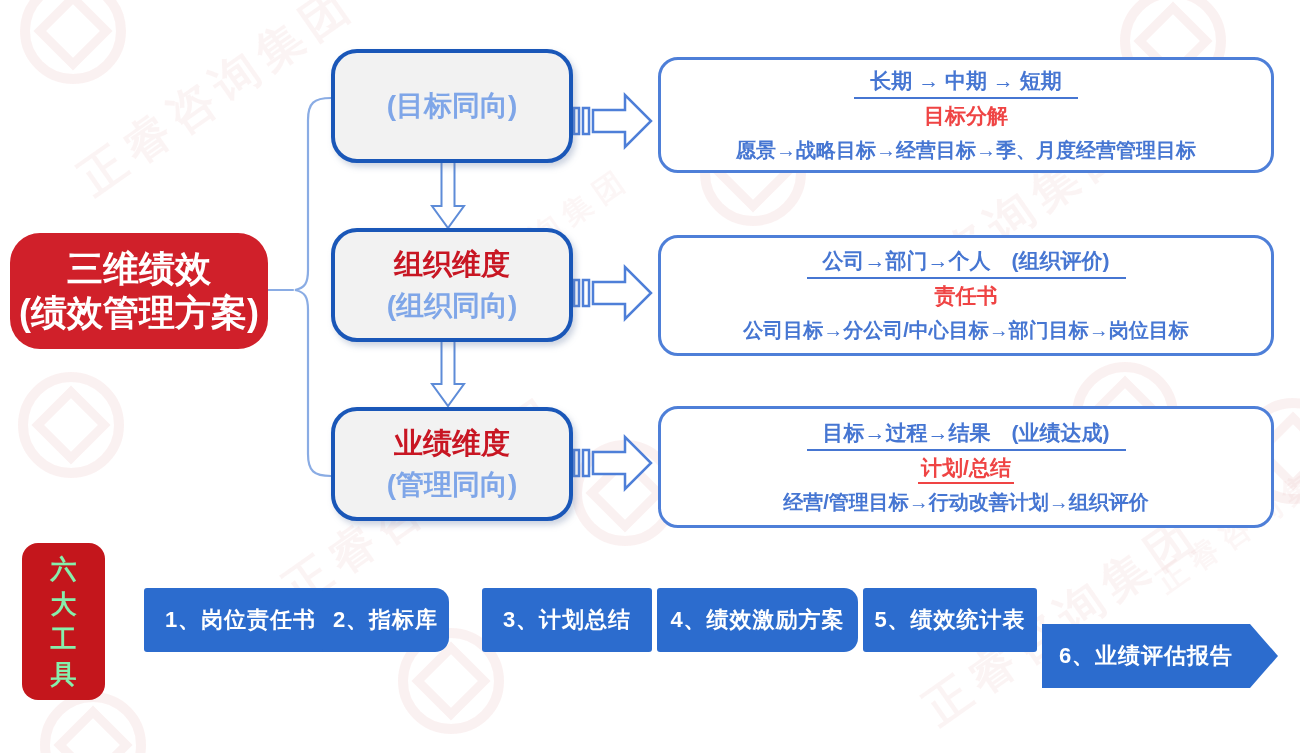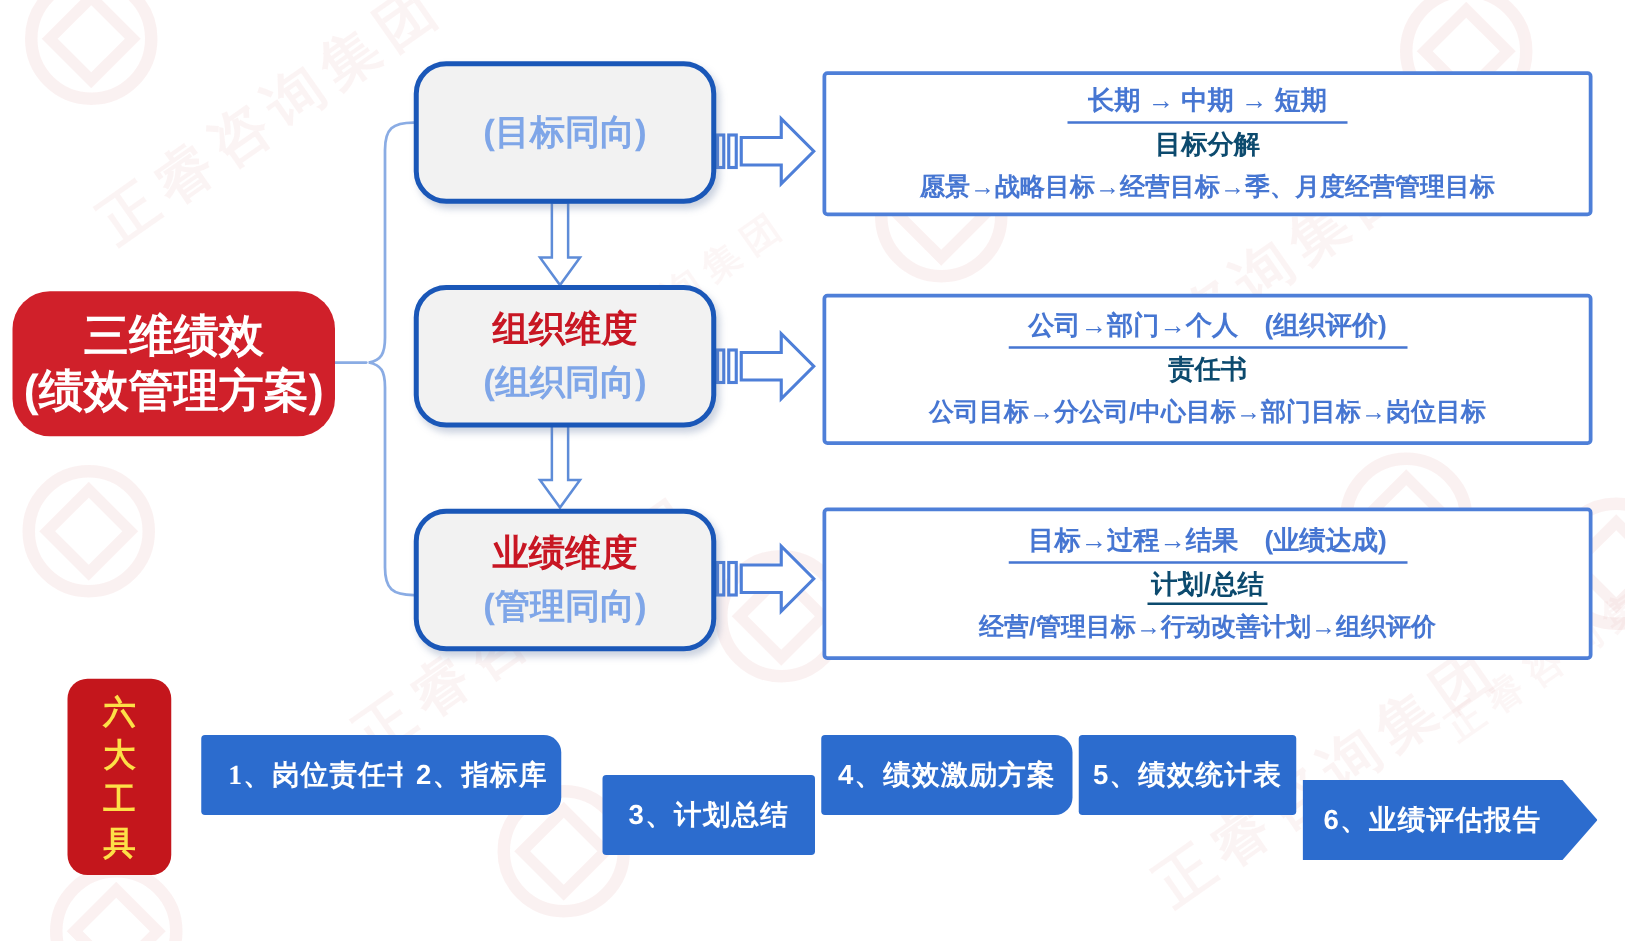--- a/index.html
+++ b/index.html
@@ -35,45 +35,45 @@
     box-shadow:3px 4px 6px rgba(110,130,165,0.35);
     display:flex;flex-direction:column;align-items:center;justify-content:center;
     font-weight:bold;text-align:center;line-height:42px;
   }
   .dim-box .dim-title{font-size:29px;color:#C81623;}
   .dim-box .dim-subtitle{font-size:28px;color:#7FA6E8;}
   #dim1{top:49px;} #dim2{top:228px;} #dim3{top:407px;}
   
   .detail-box{
     position:absolute;left:658px;width:610px;z-index:2;background:#ffffff;
-    border:3px solid #4E7FD8;border-radius:4px;
+    border:3px solid #4E7FD8;border-radius:20px;
     display:flex;flex-direction:column;align-items:center;justify-content:center;
     font-weight:bold;text-align:center;line-height:34px;
   }
   #det1{top:57px;height:110px;} #det2{top:235px;height:115px;} #det3{top:406px;height:116px;}
   .detail-top{font-size:21px;color:#4676D2;}
-  .detail-key{font-size:21px;color:#0c4a6e;}
+  .detail-key{font-size:21px;color:#ef4444;}
   .detail-bottom{font-size:20px;color:#4676D2;}
   .u{border-bottom:2px solid currentColor;padding:0 16px 1px;display:inline-block;line-height:30px;}
   .u2{border-bottom:2px solid currentColor;padding:0 3px 1px;display:inline-block;line-height:26px;}
   
   .tools-label{
     position:absolute;left:22px;top:543px;width:83px;height:157px;z-index:2;
-    background:#C4161C;border-radius:16px;color:#fde047;font-weight:bold;
-    display:flex;align-items:center;justify-content:center;margin-left:32px;
+    background:#C4161C;border-radius:16px;color:#86efac;font-weight:bold;
+    display:flex;align-items:center;justify-content:center;
   }
   .tools-label .vtext{width:30px;font-size:26px;line-height:35px;text-align:center;word-break:break-all;}
   .tool-item{
     position:absolute;top:588px;height:64px;z-index:2;background:#2C6CCE;color:#ffffff;
     font-weight:bold;font-size:22px;display:flex;align-items:center;justify-content:center;
     border-radius:3px;letter-spacing:1px;
   }
-  #tool1{left:161px;width:193px;font-family:Liberation Serif, serif;}
+  #tool1{left:144px;width:193px;}
   #tool2{left:322px;width:127px;border-radius:3px 14px 14px 3px;}
-  #tool3{left:482px;width:170px;margin-top:32px;}
+  #tool3{left:482px;width:170px;}
   #tool4{left:657px;width:201px;border-radius:3px 14px 14px 3px;}
   #tool5{left:863px;width:174px;}
   #tool6{
     left:1042px;width:236px;border-radius:0;
     clip-path:polygon(0 0,calc(100% - 28px) 0,100% 50%,calc(100% - 28px) 100%,0 100%);
     padding-right:28px;box-sizing:border-box;margin-top:36px;
   }
 </style>
 </head>
 <body>

